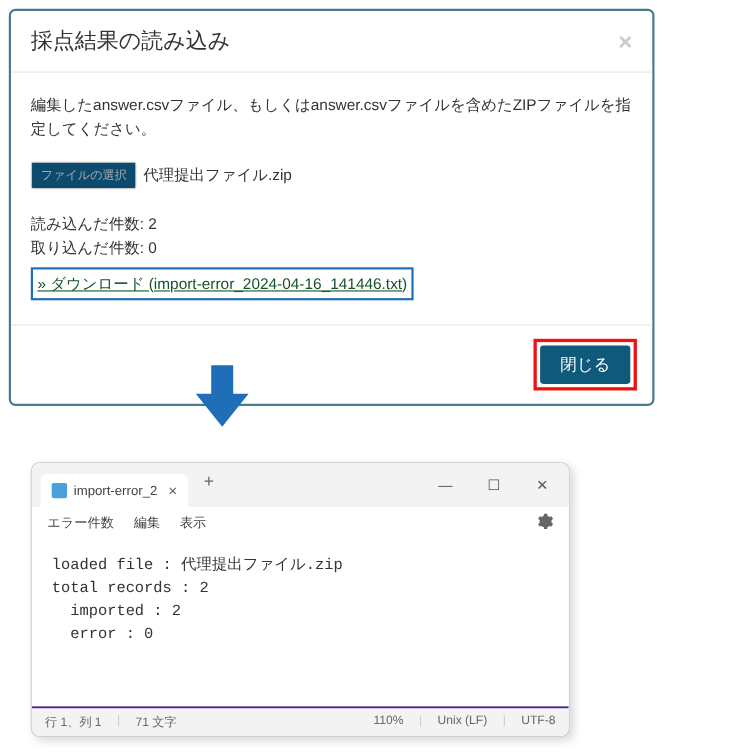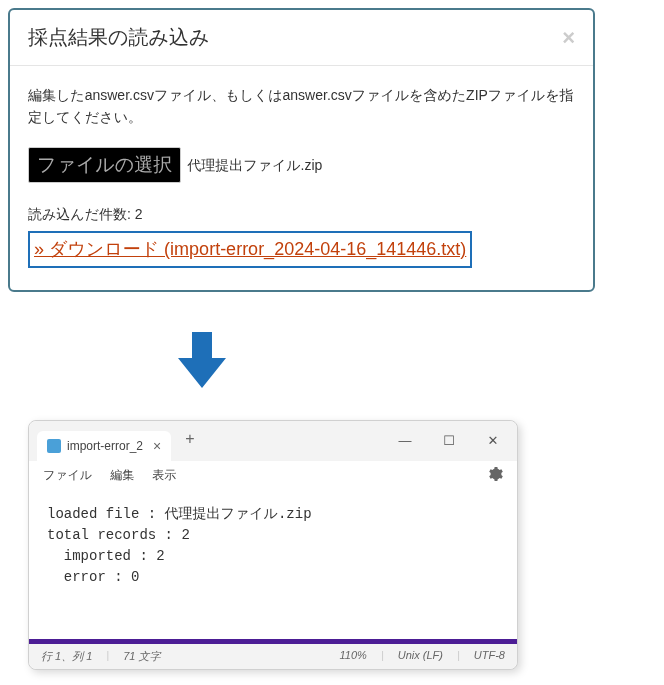--- a/index.html
+++ b/index.html
@@ -12,30 +12,30 @@
   .modal-header {
     padding: 14px 18px; border-bottom: 1px solid #e5e5e5;
     display: flex; justify-content: space-between; align-items: center;
   }
   .modal-title { font-size: 20px; font-weight: normal; color: #333; }
   .modal-close { font-size: 22px; color: #ccc; cursor: pointer; background: none; border: none; font-weight: bold; }
   .modal-body { padding: 18px 18px 22px; font-size: 14px; color: #333; line-height: 1.6; }
   .instr { margin-bottom: 18px; }
   .file-row { display: flex; align-items: center; gap: 6px; margin-bottom: 20px; }
   .file-btn {
-    background: #000000; border: 1px solid #ccc; color: #aaa;
-    padding: 4px 8px; font-size: 19px; border-radius: 2px;
+    background: #0c4a6e; border: 1px solid #ccc; color: #aaa;
+    padding: 4px 8px; font-size: 11px; border-radius: 2px;
   }
   .file-name { font-size: 14px; color: #333; }
   .status-msg { margin-bottom: 14px; }
   .counts { margin-bottom: 6px; }
   .link-box {
     border: 2px solid #1e6fb8; padding: 2px 4px; display: inline-block;
   }
-  .link-box a { color: #c2410c; text-decoration: underline; font-size: 18px; }
+  .link-box a { color: #14532d; text-decoration: underline; font-size: 14px; }
   .modal-footer {
     border-top: 1px solid #e5e5e5; padding: 12px 14px; text-align: right;
   }
   .close-wrap {
     display: inline-block; border: 3px solid #e11; padding: 3px;
   }
   .close-btn {
     background: #0f5a7a; color: #fff; border: none;
     padding: 8px 18px; font-size: 15px; border-radius: 3px;
   }
@@ -68,24 +68,23 @@
     background: #fff; padding: 6px 14px; display: flex; gap: 18px; font-size: 12px; color: #444;
     align-items: center; position: relative;
   }
   .gear { position: absolute; right: 14px; color: #666; }
   .editor-content {
     flex: 1; background: #fff; padding: 14px 18px;
     font-family: "Consolas", "Courier New", monospace; font-size: 14px; color: #333;
     white-space: pre; line-height: 1.5;
   }
   .editor-status {
-    background: #f3f3f3; border-top: 5px solid #4c1d95; padding: 5px 12px;
+    background: #f3f3f3; border-top: 2px solid #4c1d95; padding: 5px 12px;
     font-size: 11px; color: #666; display: flex; gap: 14px;
     border-radius: 0 0 8px 8px;
-    font-style: italic;
   }
   .editor-status .spacer { flex: 1; }
   .sep { color: #ccc; }
 </style>
 </head>
 <body>
 
 <div class="modal">
   <div class="modal-header">
     <div class="modal-title">採点結果の読み込み</div>
@@ -95,24 +94,33 @@
     <div class="instr">編集したanswer.csvファイル、もしくはanswer.csvファイルを含めたZIPファイルを指定してください。</div>
     <div class="file-row">
       <button class="file-btn">ファイルの選択</button>
       <span class="file-name">代理提出ファイル.zip</span>
     </div>
     <div class="counts">
       <div>
         <span>読み込んだ件数:</span>
         <span>2</span>
       </div>
+      <div>
+        <span>取り込んだ件数:</span>
+        <span>0</span>
+      </div>
     </div>
     <div class="link-box">
       <a href="#">» ダウンロード (import-error_2024-04-16_141446.txt)</a>
     </div>
+  </div>
+  <div class="modal-footer">
+    <span class="close-wrap">
+      <button class="close-btn">閉じる</button>
+    </span>
   </div>
 </div>
 
 <svg class="arrow" viewBox="0 0 60 60">
   <path d="M20 2 L40 2 L40 28 L54 28 L30 58 L6 28 L20 28 Z" fill="#1e6fb8"></path>
 </svg>
 
 <div class="editor">
   <div class="editor-titlebar">
     <div class="tab">
@@ -121,21 +129,21 @@
       <span class="tab-x">×</span>
     </div>
     <span class="tab-plus">+</span>
     <div class="win-controls">
       <div class="win-btn">—</div>
       <div class="win-btn">☐</div>
       <div class="win-btn">✕</div>
     </div>
   </div>
   <div class="editor-menubar">
-    <span>ファイル</span>
+    <span>エラー件数</span>
     <span>編集</span>
     <span>表示</span>
     <span class="gear">
       <svg width="16" height="16" viewBox="0 0 16 16">
           <path fill="#666" d="M8 10.5A2.5 2.5 0 108 5.5a2.5 2.5 0 000 5zm6.4-2.5c0-.4 0-.8-.1-1.1l1.5-1.2-1.4-2.4-1.8.6c-.6-.5-1.2-.8-1.9-1.1L10.4 1H7.6l-.3 1.8c-.7.3-1.3.6-1.9 1.1l-1.8-.6L2.2 5.7l1.5 1.2c-.1.3-.1.7-.1 1.1s0 .8.1 1.1L2.2 10.3l1.4 2.4 1.8-.6c.6.5 1.2.8 1.9 1.1l.3 1.8h2.8l.3-1.8c.7-.3 1.3-.6 1.9-1.1l1.8.6 1.4-2.4-1.5-1.2c.1-.3.1-.7.1-1.1z"></path>
         </svg>
     </span>
   </div>
   <div class="editor-content"><span>loaded file : 代理提出ファイル.zip</span>
 <span>total records : 2</span>

